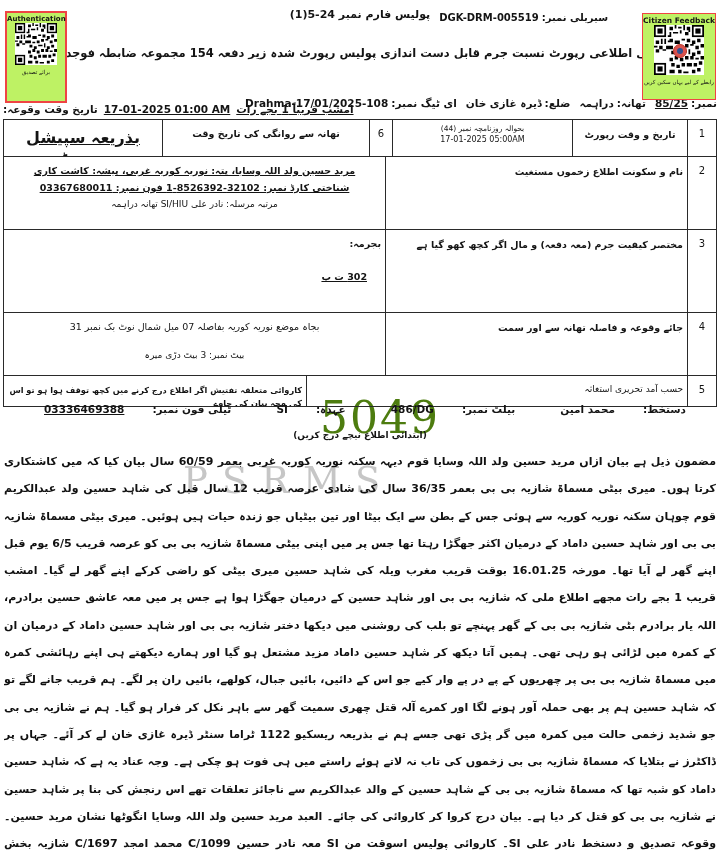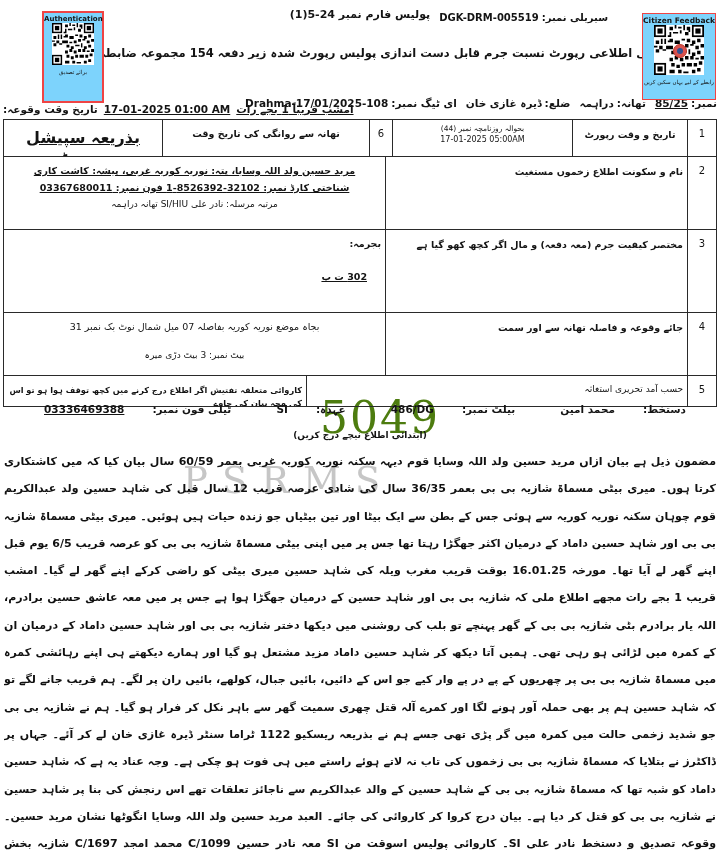--- a/index.html
+++ b/index.html
@@ -3,21 +3,21 @@
 <meta charset="utf-8">
 <style>
   html,body{margin:0;padding:0;}
   body{
     width:720px;height:859px;overflow:hidden;position:relative;
     background:#ffffff;color:#141414;
     font-family:"DejaVu Sans","Liberation Sans",sans-serif;
   }
   .u{text-decoration:underline;}
   
-  .qr-box{position:absolute;border:6px solid #ef4444;background:#7dd3fc;text-align:center;z-index:3;margin-left:37px;}
+  .qr-box{position:absolute;border:6px solid #ef4444;background:#bef264;text-align:center;z-index:3;}
   .auth-box{left:5px;top:11px;width:58px;height:88px;border-width:2px;}
   .fb-box{right:4px;top:13px;width:72px;height:85px;border-width:1px;}
   .qr-title{font-size:7px;font-weight:700;padding-top:2px;letter-spacing:0;white-space:nowrap;}
   .fb-box .qr-title{font-size:7.5px;}
   .qr-caption{font-size:5.5px;direction:rtl;line-height:6px;}
   .qr-wrap{position:relative;display:inline-block;line-height:0;}
   .qr-dot{position:absolute;left:50%;top:50%;width:12px;height:12px;margin:-6px 0 0 -6px;
     border-radius:50%;background:#d9534f;border:1px solid #c0392b;}
   .qr-dot-inner{position:absolute;left:3px;top:3px;width:6px;height:6px;border-radius:50%;background:#35508f;}
   .serial{position:absolute;right:112px;top:12px;font-size:10px;font-weight:700;direction:rtl;display:flex;gap:3px;z-index:2;}

